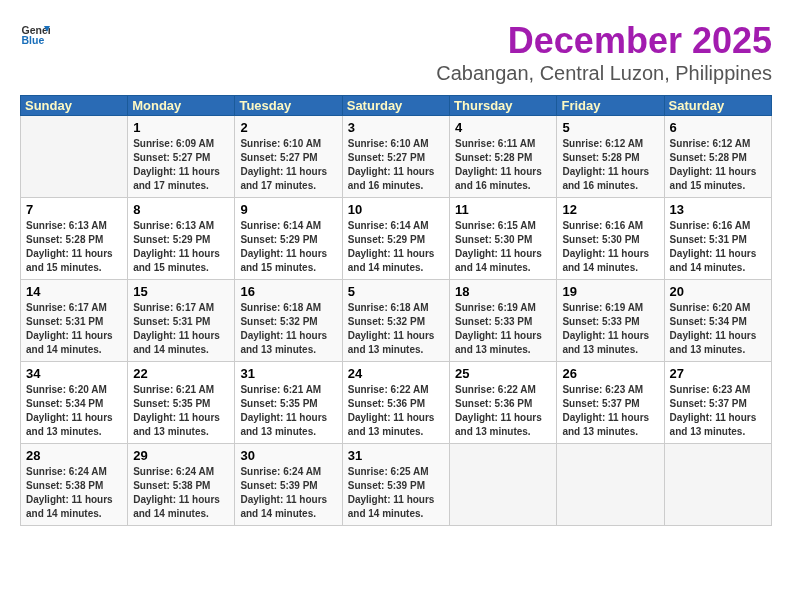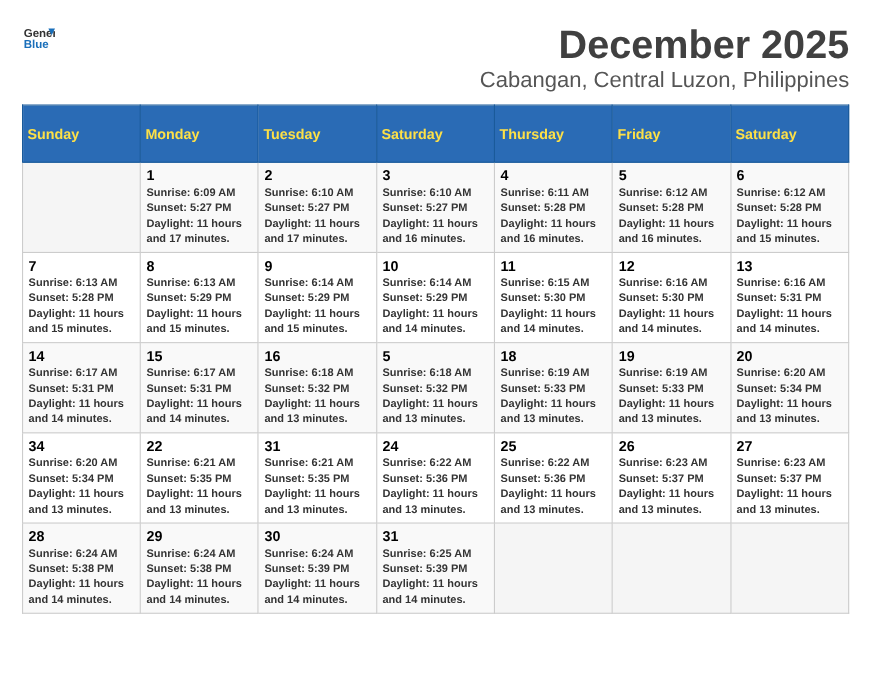--- a/index.html
+++ b/index.html
@@ -24,35 +24,35 @@
     .logo-icon {
       width: 30px;
       height: 30px;
     }
     .title-section {
       text-align: right;
     }
     .calendar-title {
       font-size: 36px;
       font-weight: bold;
-      color: #404040;
+      color: #a21caf;
     }
     .calendar-subtitle {
       font-size: 20px;
       color: #555;
     }
     table {
       width: 100%;
       border-collapse: collapse;
       font-size: 11px;
     }
     thead tr th {
       background-color: #2a6bb5;
-      color: #fde047;
-      padding: 18px 4px;
+      color: #fef9c3;
+      padding: 2px 4px;
       text-align: left;
       font-size: 13px;
       font-weight: bold;
       border: 1px solid #1a5a9a;
     }
     tbody tr td {
       border: 1px solid #ccc;
       vertical-align: top;
       padding: 4px 5px;
       width: 108px;

